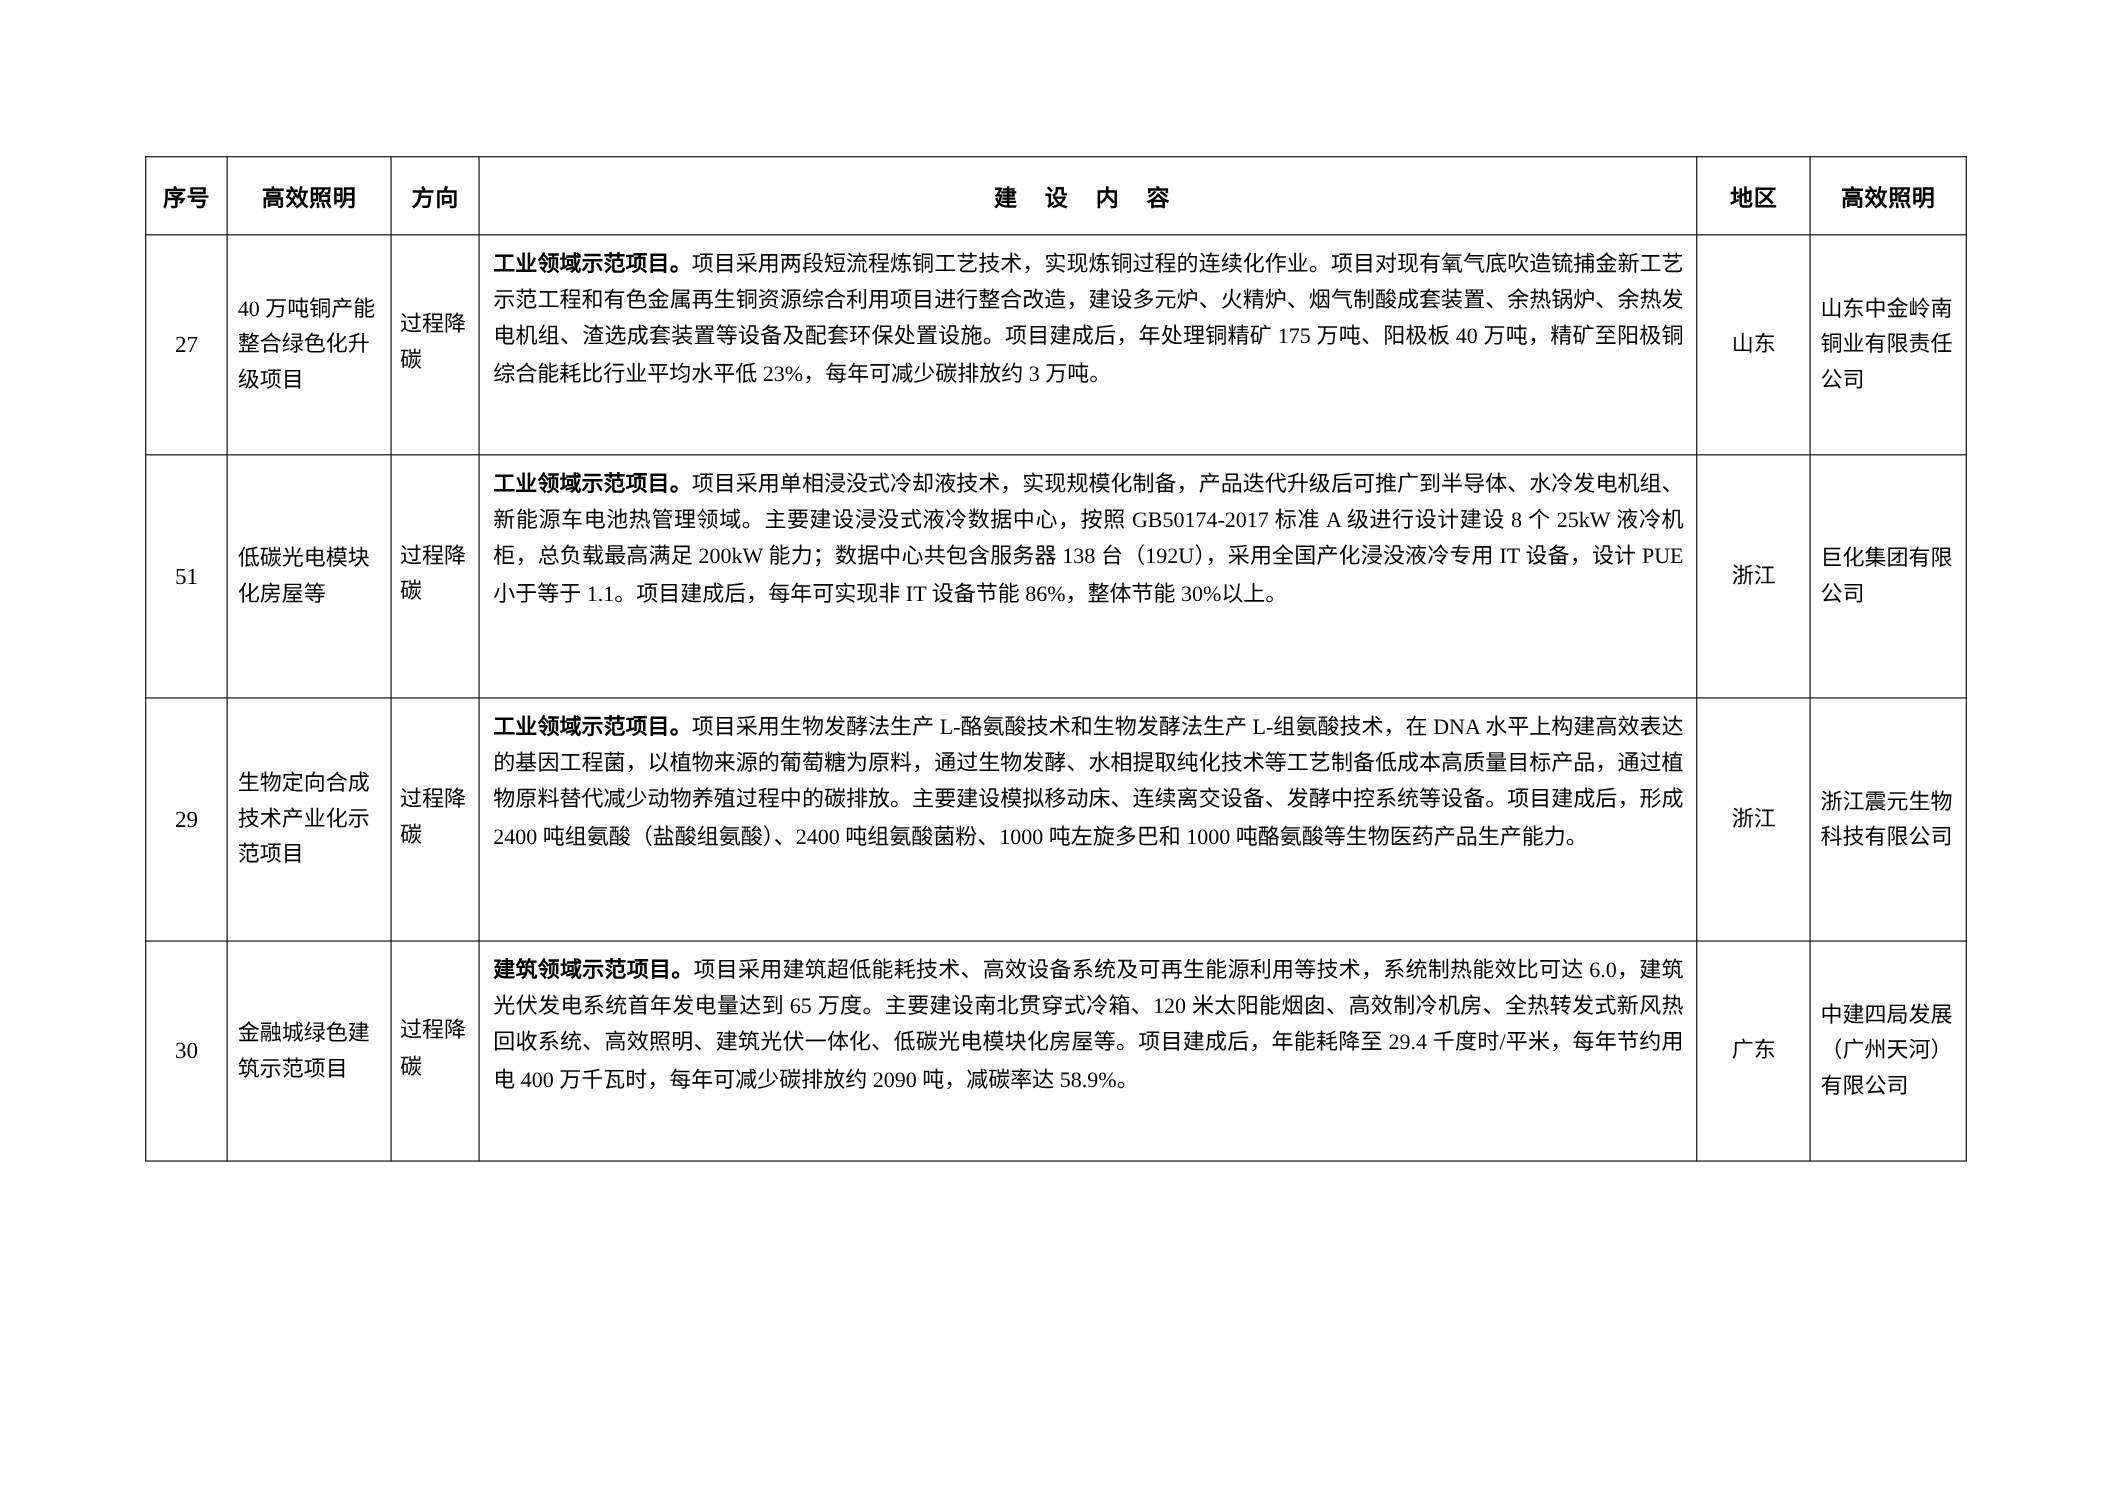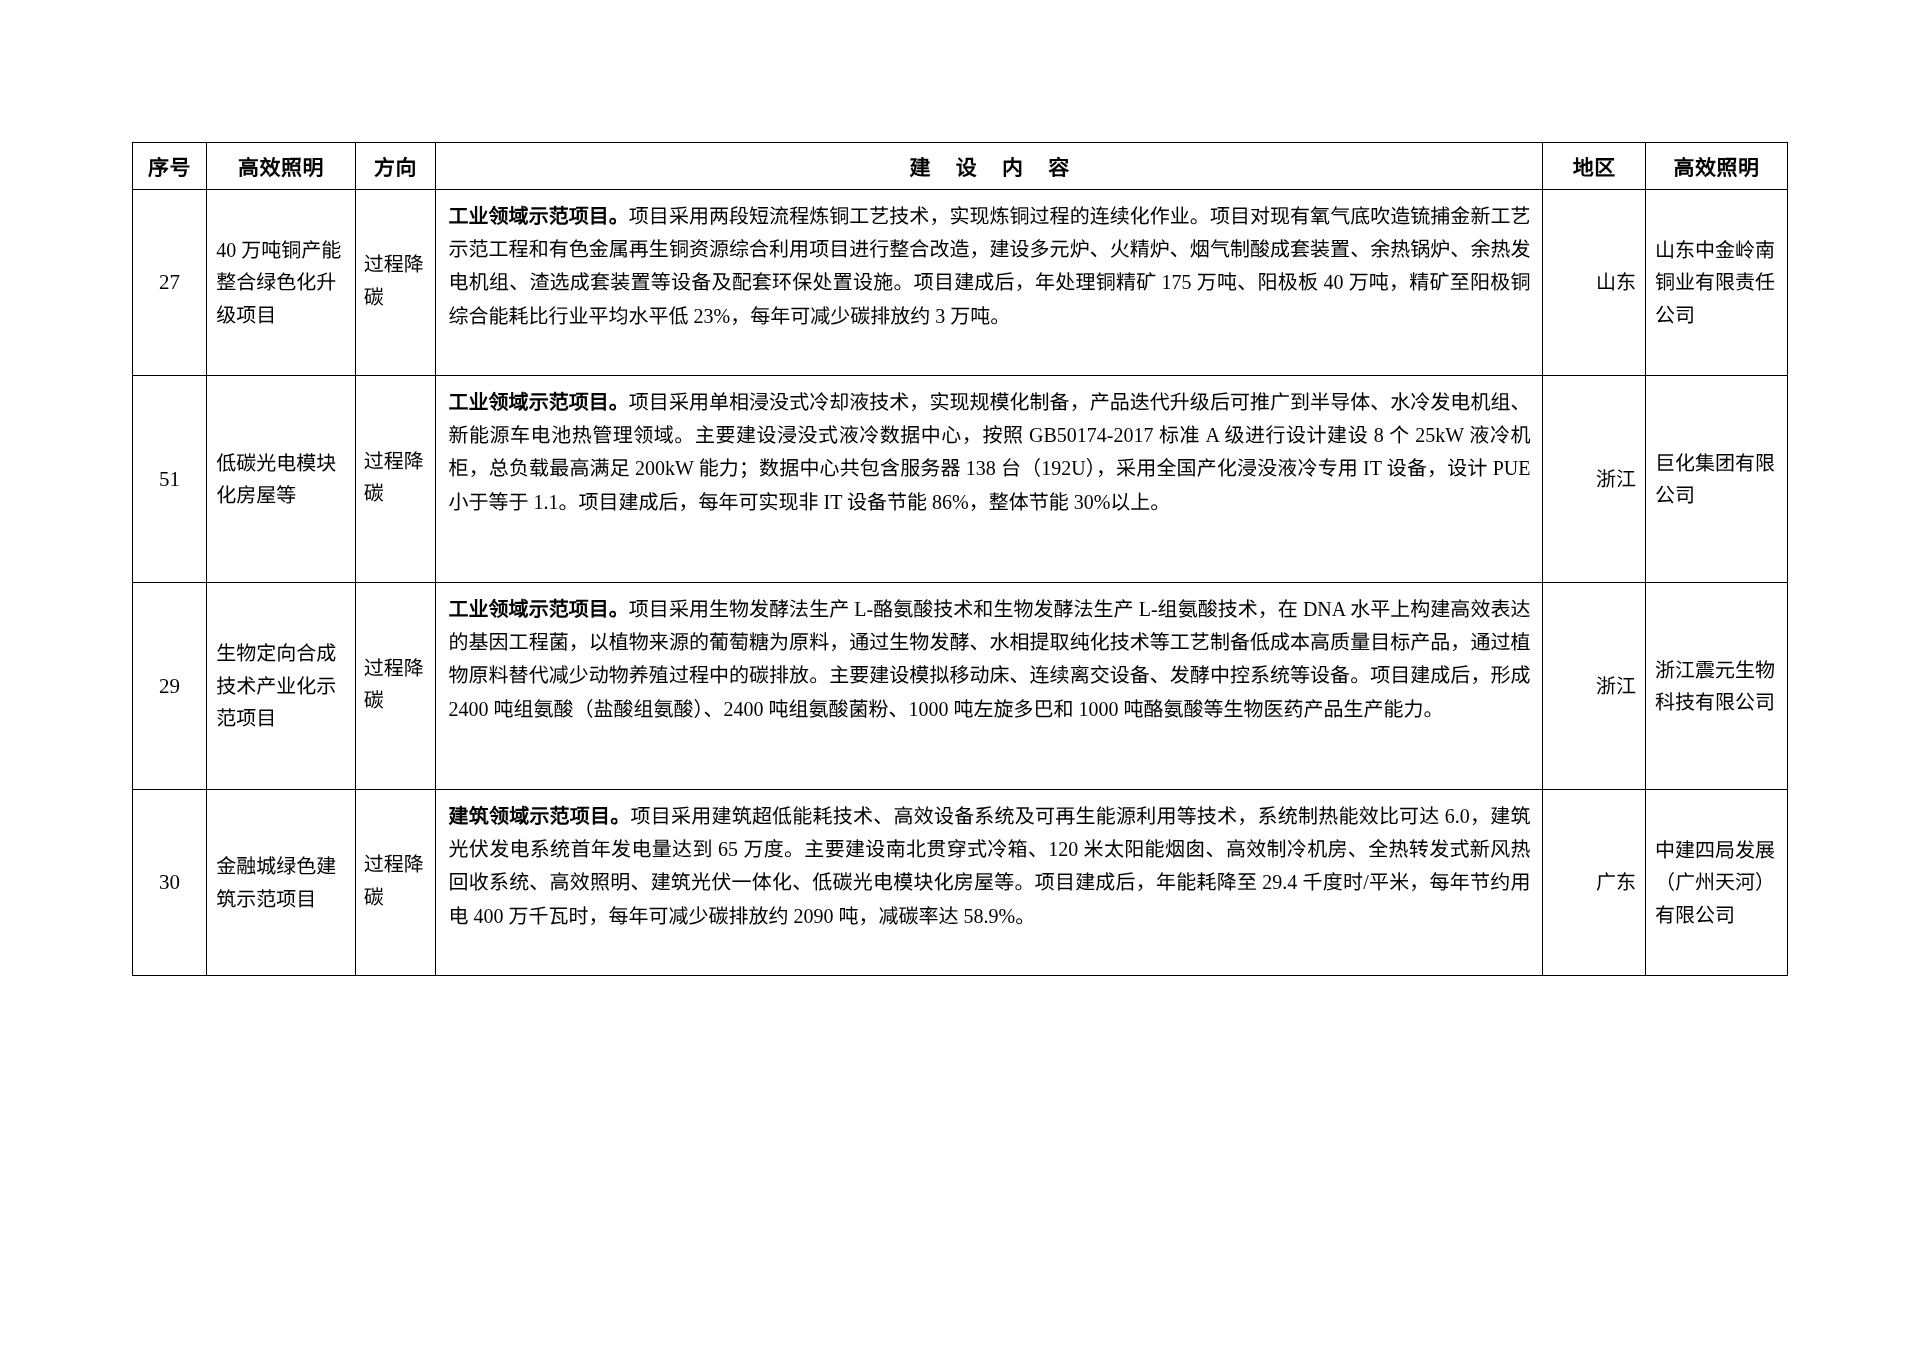--- a/index.html
+++ b/index.html
@@ -28,21 +28,21 @@
     left: 132px;
     top: 142px;
     width: 1656px;
     border-collapse: collapse;
     table-layout: fixed;
   }
   .doc-table th,
   .doc-table td {
     border: 1px solid #000000;
     vertical-align: middle;
-    padding: 0;
+    padding: 12px;
   }
   
   col.c-seq      { width: 68px; }
   col.c-name     { width: 136px; }
   col.c-dir      { width: 74px; }
   col.c-content  { width: 1014px; }
   col.c-region   { width: 94px; }
   col.c-subject  { width: 130px; }
 
   thead th {
@@ -62,21 +62,21 @@
     font-size: 21px;
   }
   td.name, td.dir, td.region, td.subject {
     font-size: 20px;
     line-height: 1.62;
     text-align: left;
     padding: 4px 9px;
   }
   td.name  { text-align: left; }
   td.dir   { text-align: left; padding-left: 8px; padding-right: 4px; font-family: Liberation Mono, monospace; }
-  td.region{ text-align: right; }
+  td.region{ text-align: center; }
   td.subject { text-align: left; }
 
   td.content {
     font-size: 20px;
     line-height: 1.66;
     padding: 10px 12px 0 12px;
     text-align: justify;
     text-justify: inter-ideograph;
     vertical-align: top;
   }

